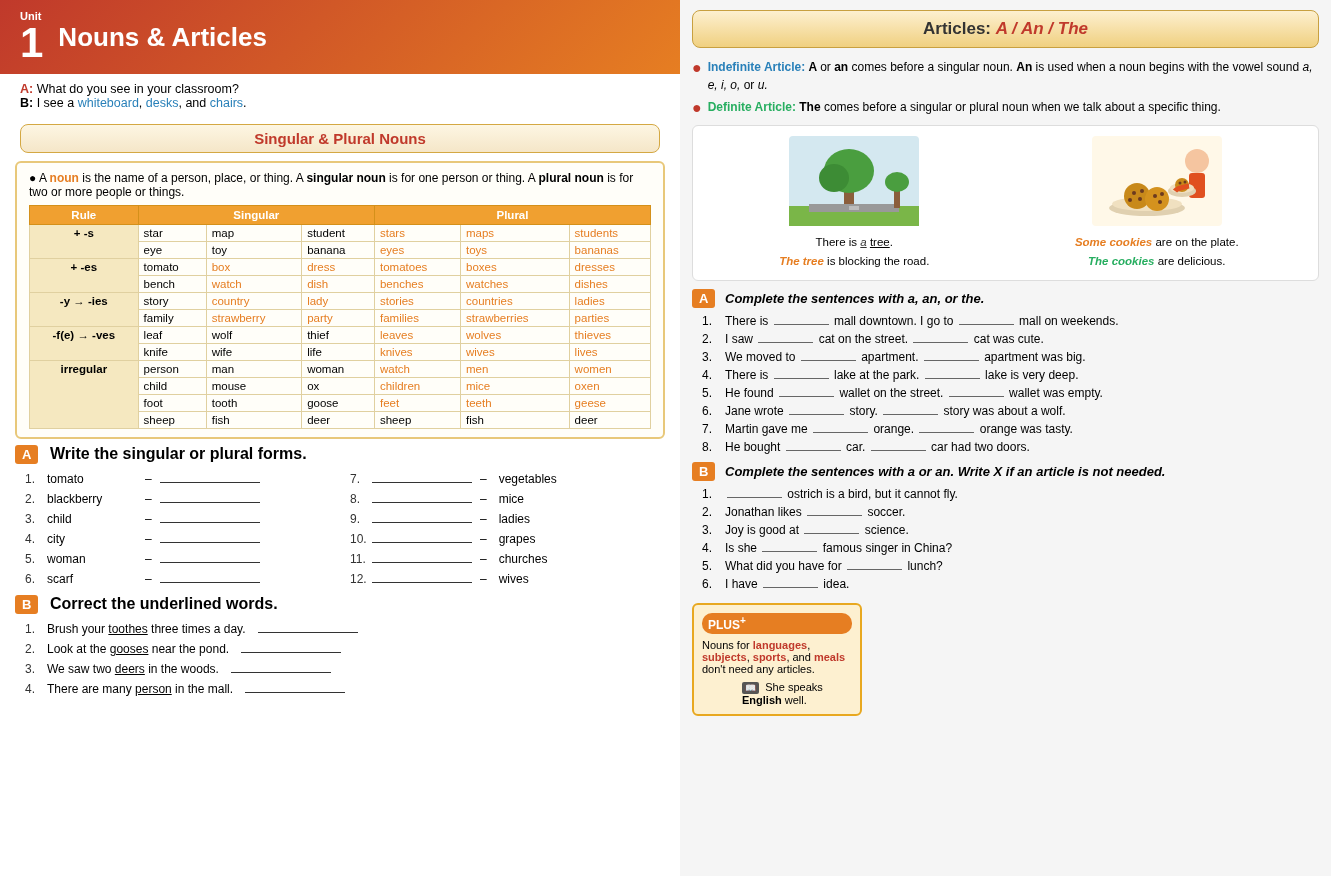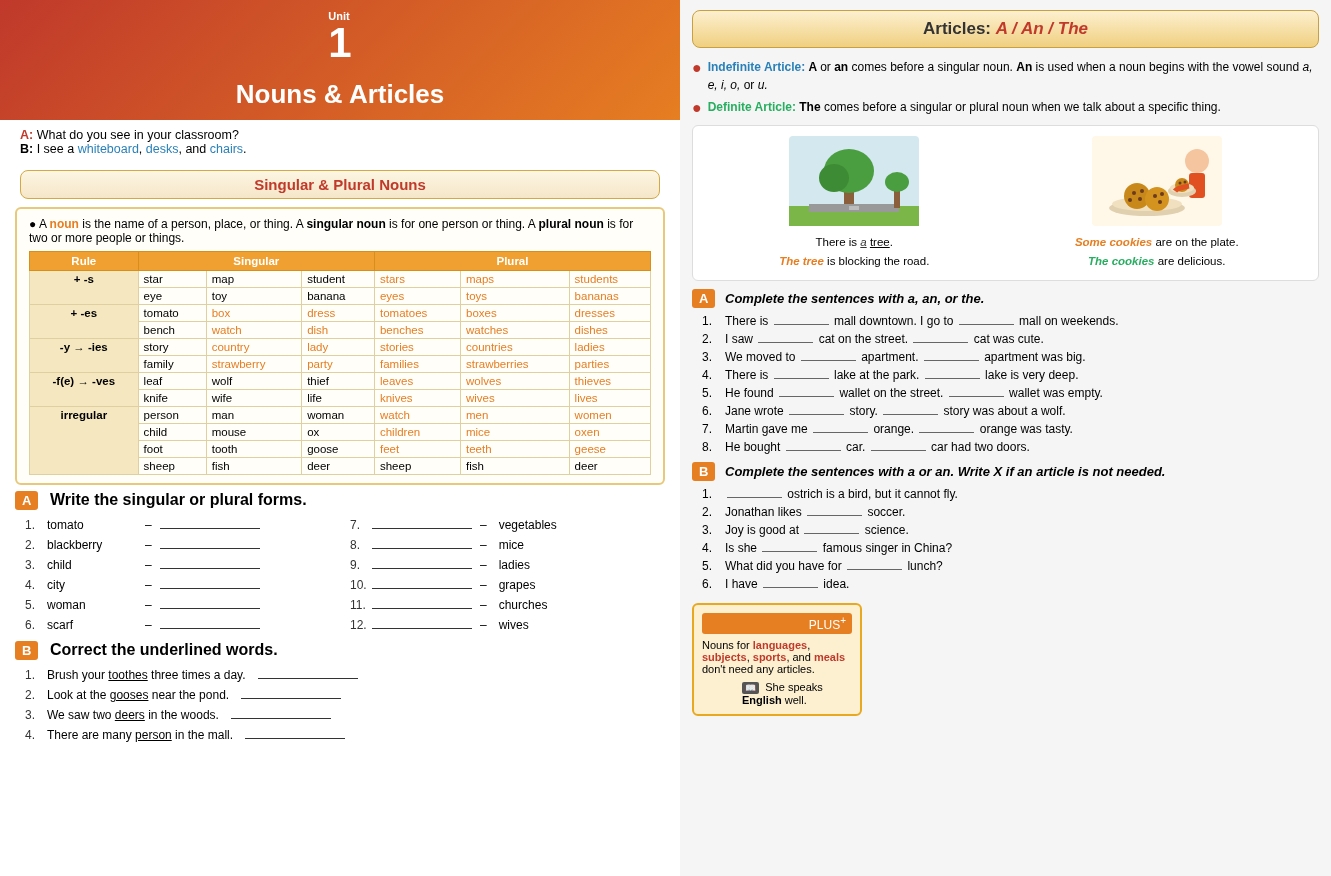--- a/index.html
+++ b/index.html
@@ -15,21 +15,20 @@
     }
 
     
     .unit-header {
       background: linear-gradient(135deg, #c0392b 0%, #e67e22 100%);
       padding: 10px 20px;
       display: flex;
       align-items: center;
       gap: 15px;
       color: white;
-      flex-direction: column;
     }
     .unit-label { font-size: 11px; font-weight: bold; }
     .unit-number { font-size: 42px; font-weight: bold; line-height: 1; }
     .unit-title { font-size: 26px; font-weight: bold; color: white; }
 
     .intro-box {
       background: #fff;
       padding: 8px 20px 6px;
       font-size: 12.5px;
     }
@@ -190,24 +189,24 @@
       background: #fdf0d0;
       border: 2px solid #e8a820;
       border-radius: 6px;
       padding: 8px;
       width: 170px;
       font-size: 11px;
     }
     .plus-header {
       background: #e67e22;
       color: white;
-      text-align: right;
-      font-weight: normal;
+      text-align: left;
+      font-weight: bold;
       padding: 2px 6px;
-      border-radius: 3px;
+      border-radius: 10px;
       margin-bottom: 5px;
       font-size: 12px;
     }
     .plus-box .highlight { color: #c0392b; font-weight: bold; }
     .book-icon { display: inline-block; background: #555; color: white; font-size: 9px; padding: 1px 3px; border-radius: 2px; margin-right: 3px; }
   </style>
 </head>
 <body>
 
 <div class="left-panel">

